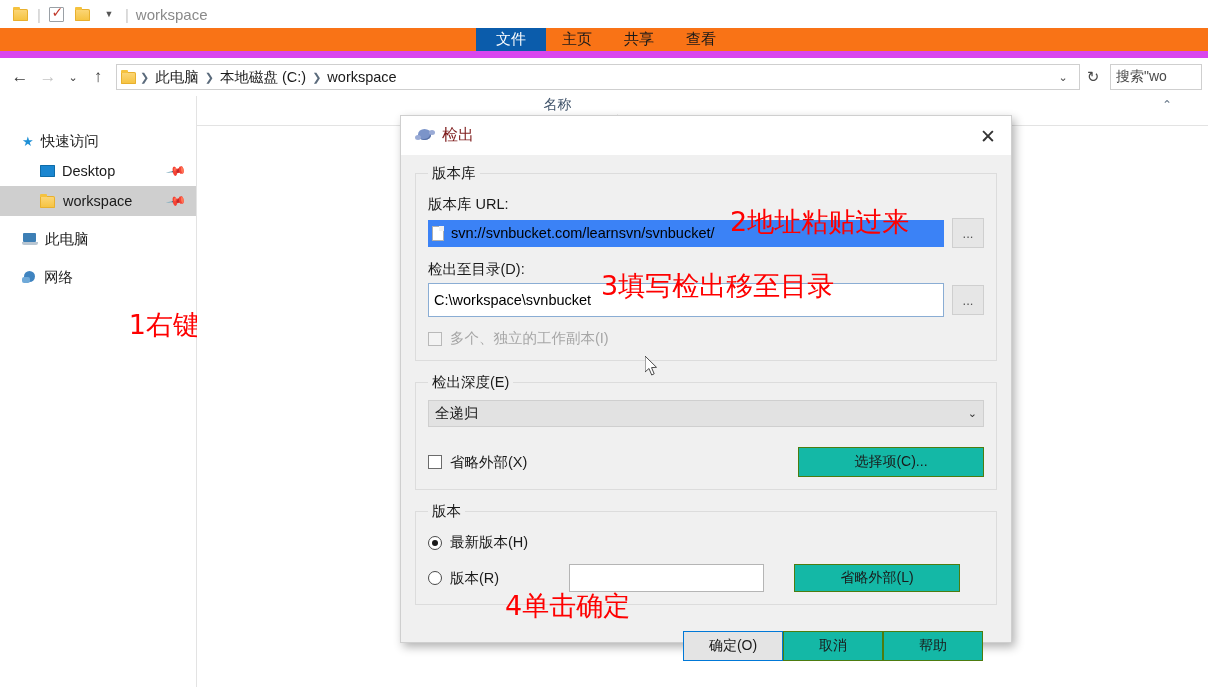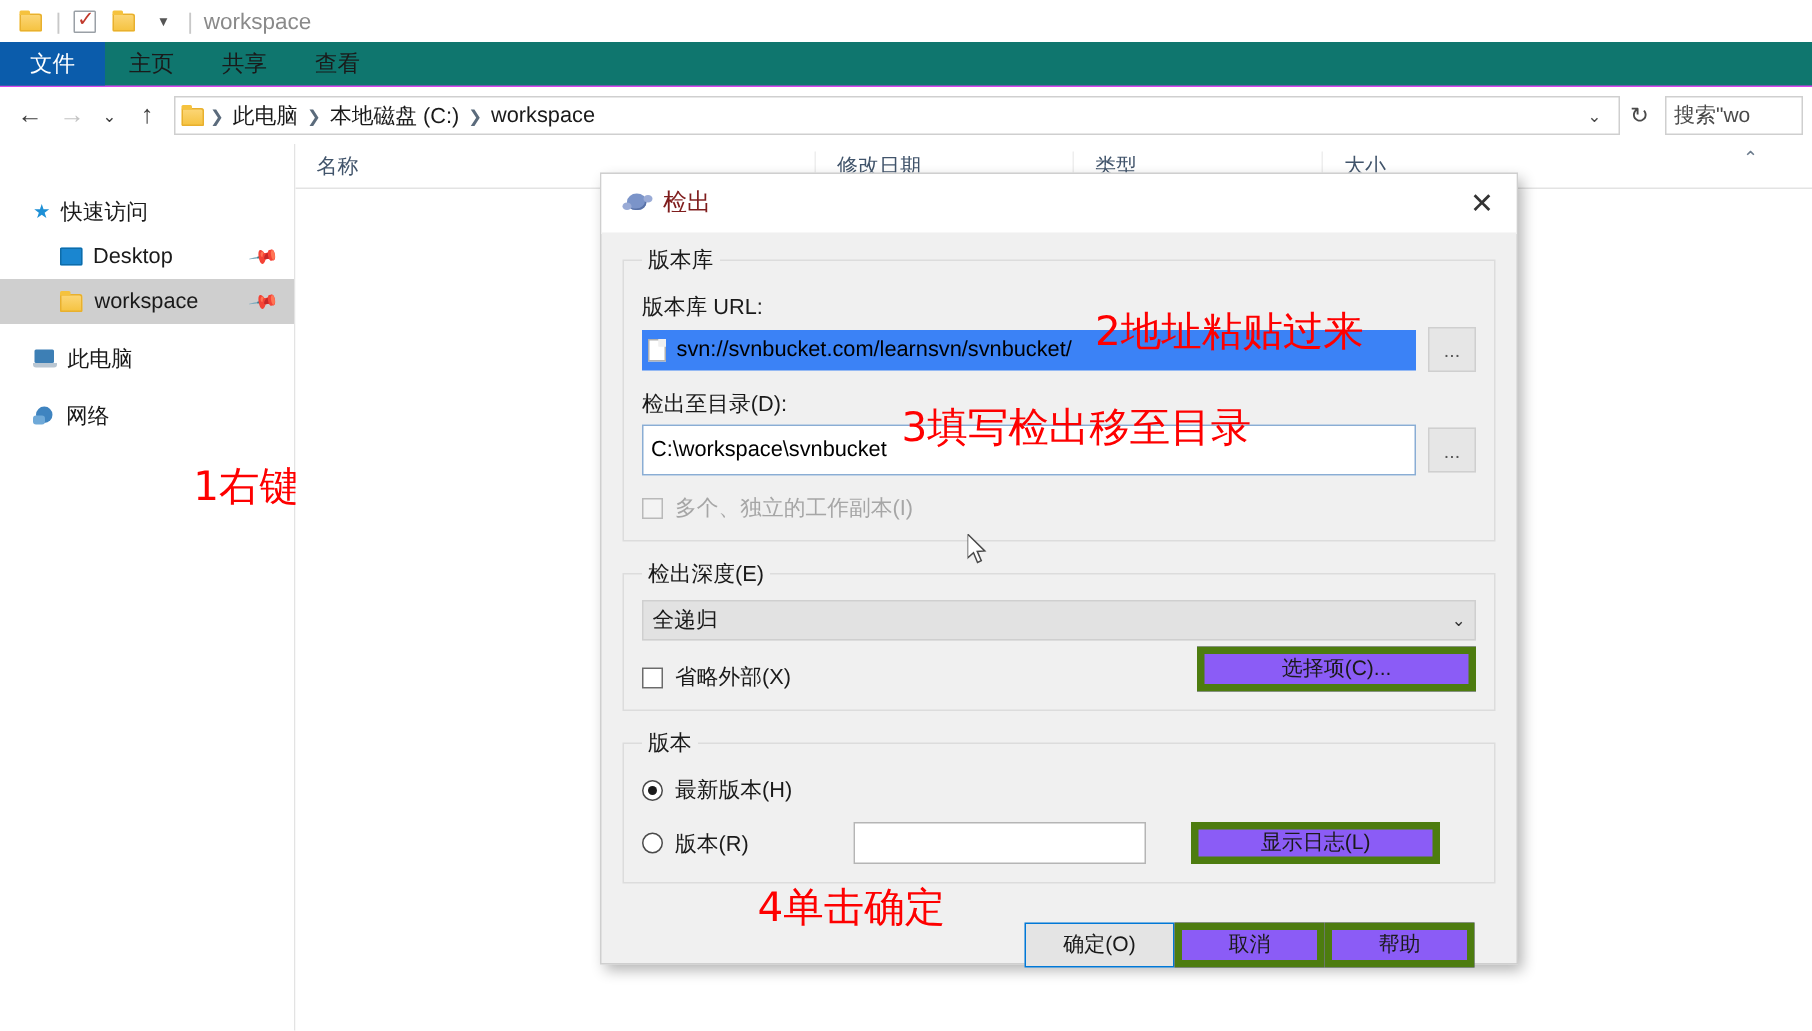--- a/index.html
+++ b/index.html
@@ -40,21 +40,21 @@
     width:15px;height:15px;border:1px solid #9aa0a6;background:#fff;position:relative;border-radius:1px;
   }
   .doc-check:after{
     content:"✓"; position:absolute; left:1px; top:-4px; font-size:14px; color:#c0392b; font-weight:bold;
   }
   .qa-caret { font-size:9px; color:#555; }
 
   
   .ribbon {
     height:30px; display:flex; align-items:stretch;
-    border-bottom:1px solid #d946ef; background:#0f766e;
+    border-bottom:7px solid #d946ef; background:#f97316;justify-content:center;
   }
   .tab {
     display:flex; align-items:center; justify-content:center;
     padding: 0 16px; font-size:15px; color:#1a1a1a; cursor:default;
   }
   .tab.file { background:#0b5cab; color:#ffffff; min-width:70px; }
 
   
   .addrrow {
     height:38px; display:flex; align-items:center; gap:0; padding: 0 6px;
@@ -110,21 +110,21 @@
   .ico-pc:after{content:"";position:absolute;left:0;top:9px;width:16px;height:3px;background:#b9c6d2;border-radius:0 0 2px 2px;}
   .ico-net {
     width:15px;height:13px;display:inline-block;position:relative;
   }
   .ico-net:before{content:"";position:absolute;left:2px;top:0;width:11px;height:11px;border-radius:50%;background:#3f84c0;}
   .ico-net:after{content:"";position:absolute;left:0;top:6px;width:8px;height:6px;background:#6fa9d8;border-radius:2px;}
 
   .listpane { flex:1; position:relative; background:#ffffff; }
   .col-headers {
     height:30px; display:flex; align-items:center; font-size:14px; color:#41546b;
-    border-bottom:1px solid #e3e3e3; position:relative;
+    border-bottom:1px solid #e3e3e3; position:relative;flex-direction:column;
   }
   .col { padding-left:14px; border-left:1px solid #eeeeee; height:20px; display:flex; align-items:center; }
   .col:first-child { border-left:none; }
   .col-name { width:346px; }
   .col-date { width:172px; }
   .col-type { width:166px; }
   .col-size { width:110px; }
   .updown { position:absolute; right:36px; top:2px; color:#6b7b8c; font-size:12px; }
 
   
@@ -200,23 +200,23 @@
   .chk-lbl { font-size:14.5px; color:#1a1a1a; }
   .chk-lbl.dis { color:#a6a6a6; }
 
   .select {
     width:100%; height:27px; background:#e2e2e2; border:1px solid #cfcfcf;
     display:flex; align-items:center; padding:0 6px; font-size:14.5px; color:#1a1a1a;
     margin-top:2px;
   }
   .select .caret { margin-left:auto; font-size:11px; color:#333; }
 
-  .row-between { display:flex; align-items:flex-end; margin-top:4px; }
+  .row-between { display:flex; align-items:center; margin-top:20px; }
   .btn {
-    background:#8b5cf6; border:5px solid #4d7c0f; font-size:14px; color:#1a1a1a;
+    background:#14b8a6; border:1px solid #4d7c0f; font-size:14px; color:#1a1a1a;
     display:flex; align-items:center; justify-content:center;
   }
   .btn-options { width:186px; height:30px; }
 
   .radio-row { display:flex; align-items:center; gap:8px; margin-top:6px; }
   .radio {
     width:14px;height:14px;border:1.5px solid #4a4a4a;border-radius:50%;background:#fff;
     position:relative; flex:none;
   }
   .radio.on:after{
@@ -373,21 +373,21 @@
       <fieldset class="grp" style="">
         <legend>版本</legend>
         <div class="radio-row">
           <span class="radio on"></span>
           <span class="radio-lbl">最新版本(H)</span>
         </div>
         <div class="radio-row" style="margin-top:12px">
           <span class="radio"></span>
           <span class="radio-lbl">版本(R)</span>
           <span class="rev-input"></span>
-          <span class="btn btn-log">显示日志(L)</span>
+          <span class="btn btn-log">省略外部(L)</span>
         </div>
       </fieldset>
 
       <div class="dlg-footer">
         <div class="btn btn-ok">确定(O)</div>
         <div class="btn btn-plain">取消</div>
         <div class="btn btn-plain">帮助</div>
       </div>
     </div>
   </div>

